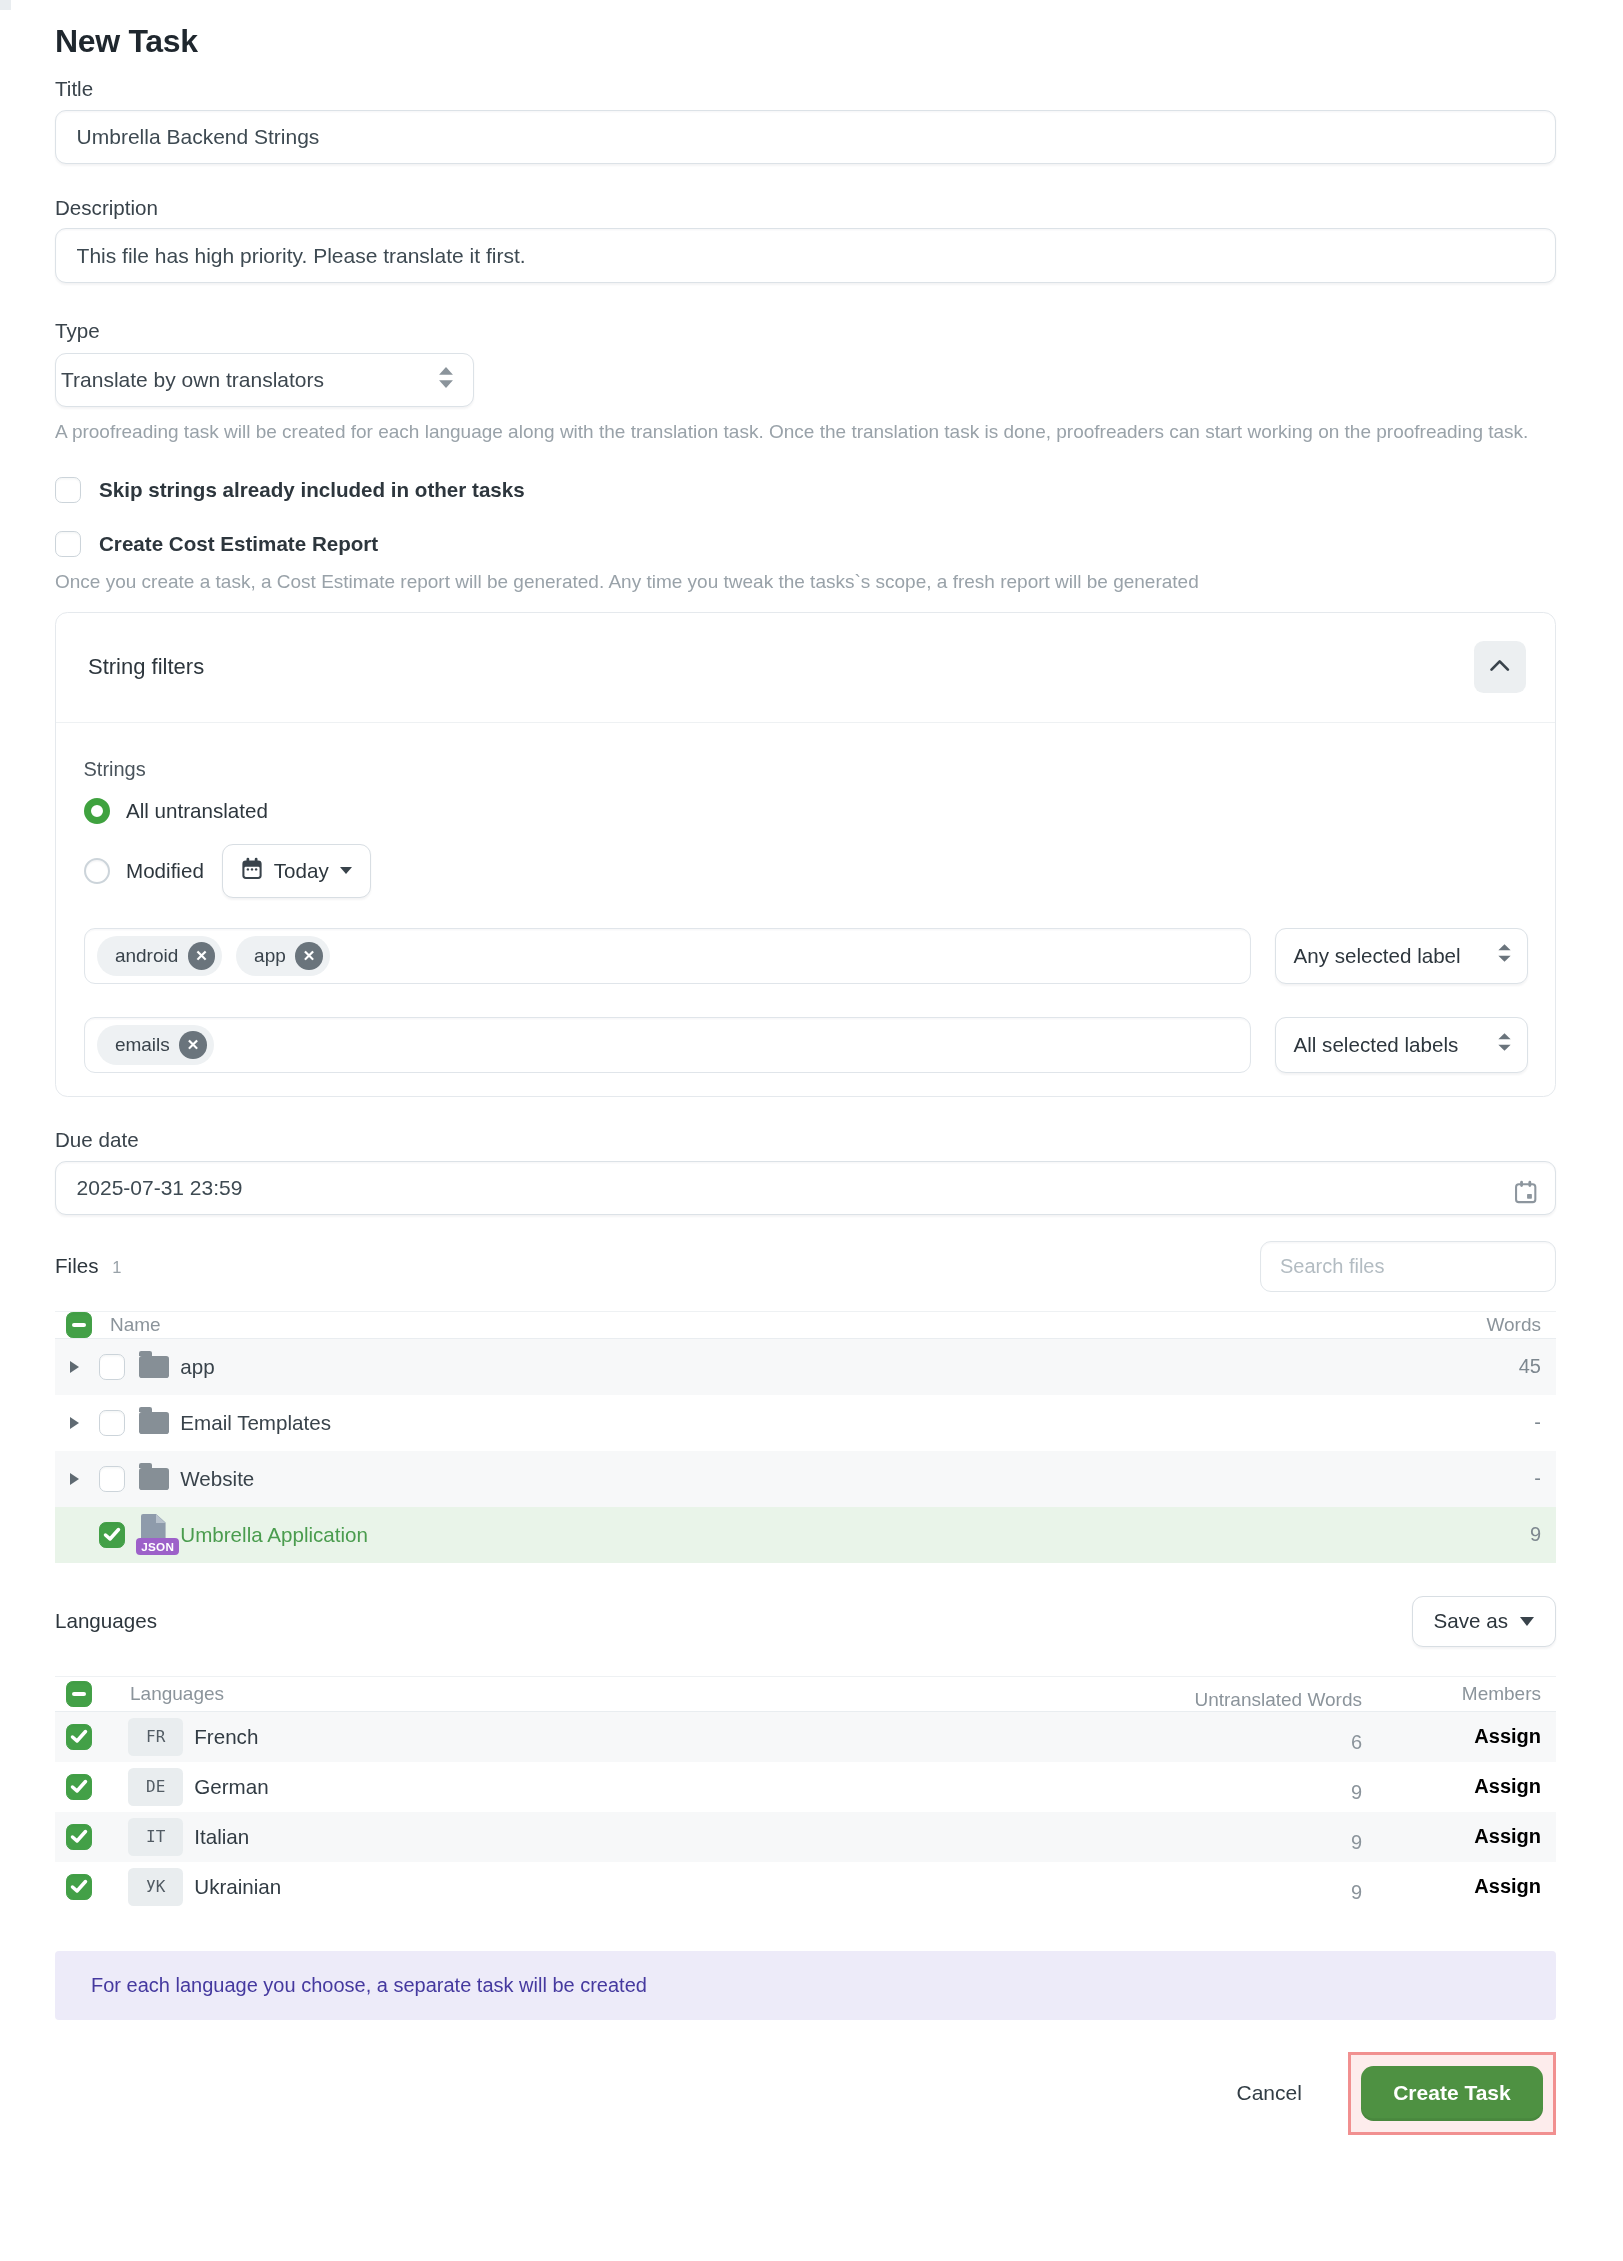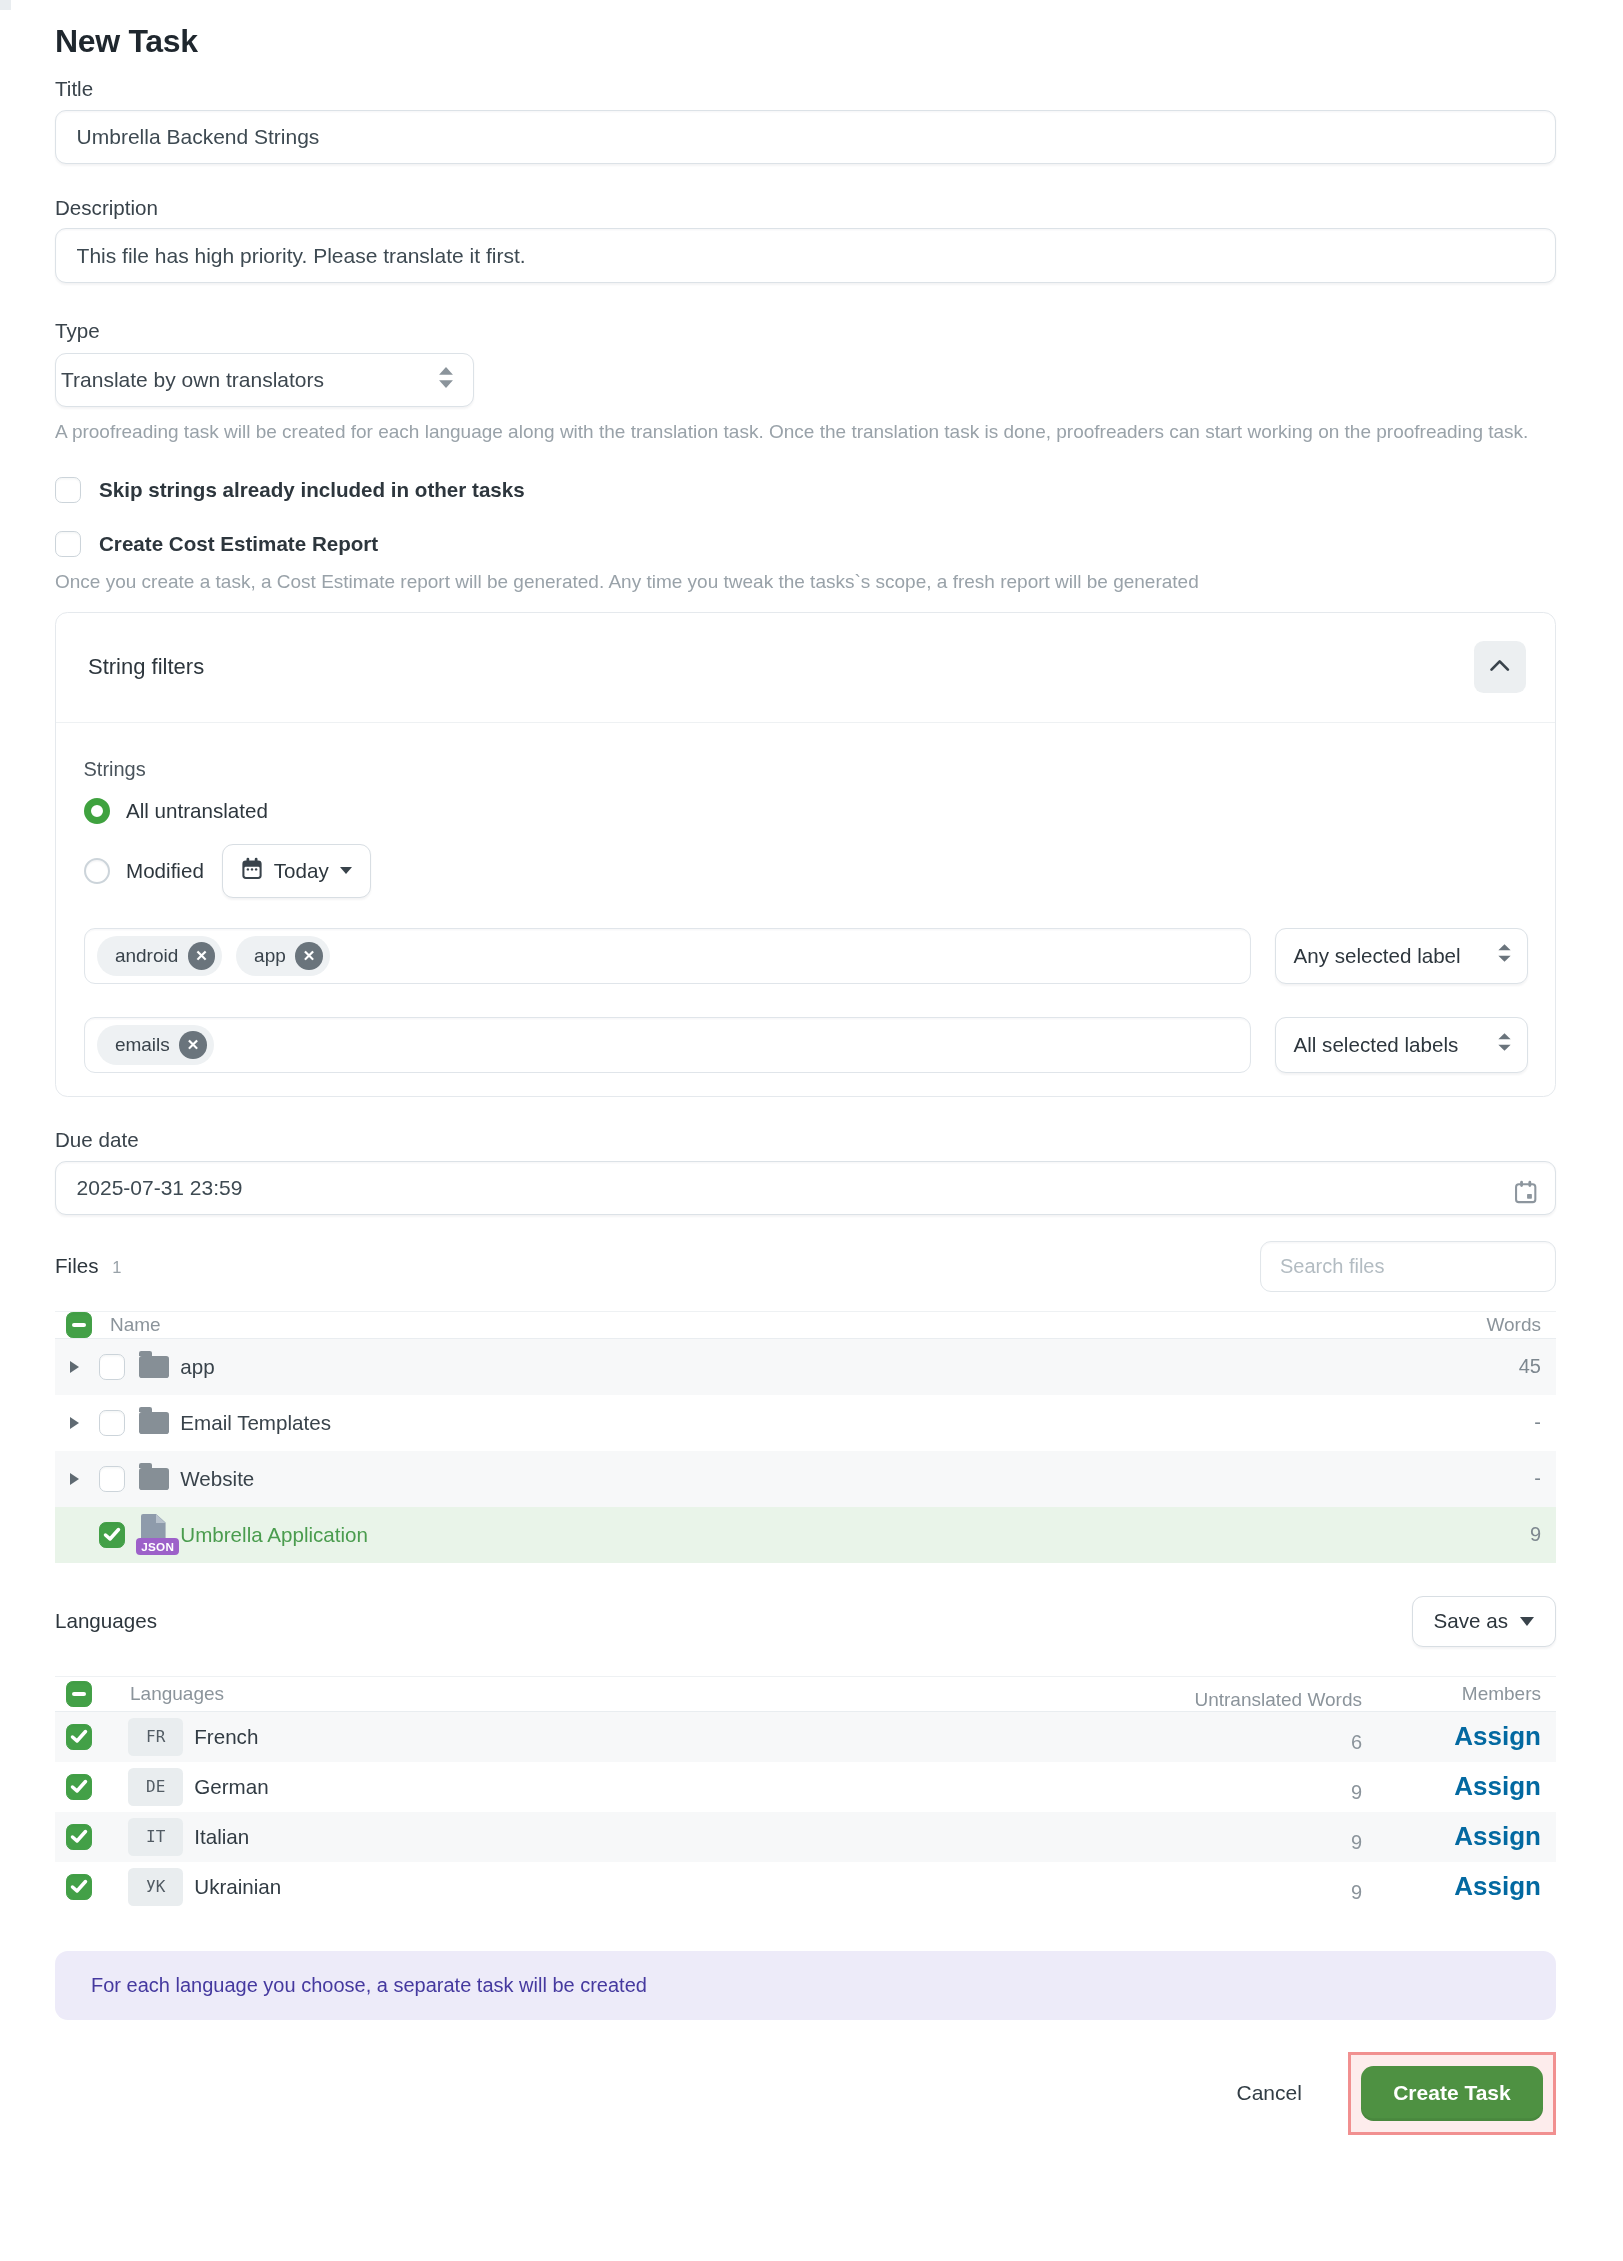--- a/index.html
+++ b/index.html
@@ -224,24 +224,24 @@
   }
   .l-row.alt { background: #f7f8f9; }
   .lang-badge {
     margin-left: 36px; min-width: 36px; height: 38px; padding: 0 18px;
     background: #e9edef; border-radius: 5.5px; color: #525c64;
     font-family: "DejaVu Sans Mono", monospace; font-size: 16px;
     display: inline-flex; align-items: center; justify-content: center;
   }
   .lang-name { margin-left: 11px; font-weight: 500; color: #323c44; }
   .untranslated-val { color: #8b949b; font-size: 20px; }
-  .assign-link { font-weight: 700; color: #0369a1; font-size: 26px; cursor: pointer; }
+  .assign-link { font-weight: 700; color: #000000; font-size: 20px; cursor: pointer; }
 
   .notice-box {
-    margin-top: 39px; height: 69px; background: #edebf9; border-radius: 13px;
+    margin-top: 39px; height: 69px; background: #edebf9; border-radius: 4px;
     display: flex; align-items: center; padding-left: 36px;
     font-size: 20px; color: #45399f;
   }
 
   .footer-row {
     margin-top: 32px; display: flex; align-items: center; justify-content: flex-end;
   }
   .cancel-btn {
     background: none; border: none; font-size: 21px; font-weight: 500; color: #323d45;
     margin-right: 40px; cursor: pointer; font-family: "Liberation Sans", sans-serif;

